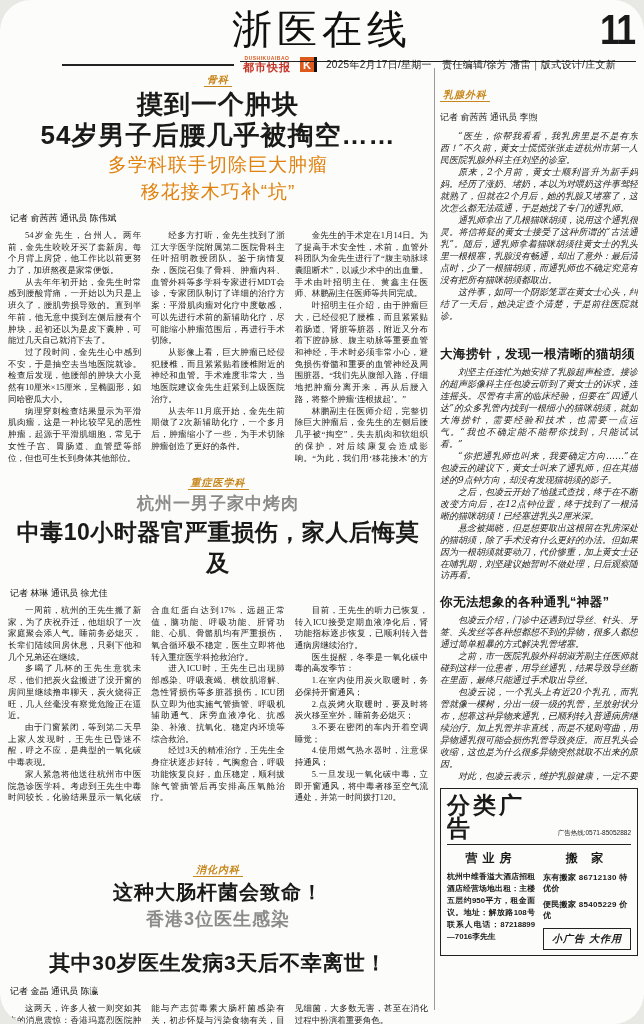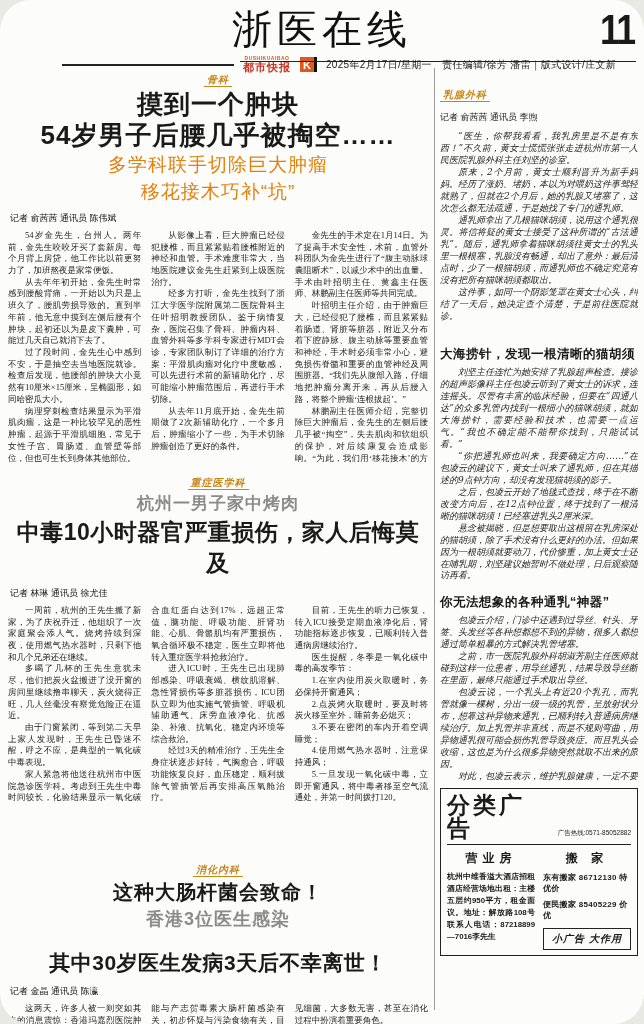--- a/index.html
+++ b/index.html
@@ -113,36 +113,36 @@
         <div class="a1-h">摸到一个肿块</div>
         <div class="a1-h">54岁男子后腰几乎被掏空……</div>
         <div class="a1-sub">多学科联手切除巨大肿瘤</div>
         <div class="a1-sub">移花接木巧补“坑”</div>
         <div class="byline">记者 俞茜茜 通讯员 陈伟斌</div>
         <div class="body3 b1">
             <p>54岁金先生，台州人。两年前，金先生咬咬牙买了套新房。每个月背上房贷，他工作比以前更努力了，加班熬夜是家常便饭。</p>
             <p>从去年年初开始，金先生时常感到腰酸背痛，一开始以为只是上班久了，腰肌劳损导致的。直到半年前，他无意中摸到左侧后腰有个肿块，起初还以为是皮下囊肿，可能过几天自己就消下去了。</p>
             <p>过了段时间，金先生心中感到不安，于是抽空去当地医院就诊。检查后发现，他腰部的肿块大小竟然有10厘米×15厘米，呈椭圆形，如同哈密瓜大小。</p>
             <p>病理穿刺检查结果显示为平滑肌肉瘤，这是一种比较罕见的恶性肿瘤，起源于平滑肌细胞，常见于女性子宫、胃肠道、血管壁等部位，但也可生长到身体其他部位。</p>
+            <p>经多方打听，金先生找到了浙江大学医学院附属第二医院骨科主任叶招明教授团队。鉴于病情复杂，医院召集了骨科、肿瘤内科、血管外科等多学科专家进行MDT会诊，专家团队制订了详细的治疗方案：平滑肌肉瘤对化疗中度敏感，可以先进行术前的新辅助化疗，尽可能缩小肿瘤范围后，再进行手术切除。</p>
             <p>从影像上看，巨大肿瘤已经侵犯腰椎，而且紧紧贴着腰椎附近的神经和血管。手术难度非常大，当地医院建议金先生赶紧到上级医院治疗。</p>
-            <p>经多方打听，金先生找到了浙江大学医学院附属第二医院骨科主任叶招明教授团队。鉴于病情复杂，医院召集了骨科、肿瘤内科、血管外科等多学科专家进行MDT会诊，专家团队制订了详细的治疗方案：平滑肌肉瘤对化疗中度敏感，可以先进行术前的新辅助化疗，尽可能缩小肿瘤范围后，再进行手术切除。</p>
             <p>从去年11月底开始，金先生前期做了2次新辅助化疗，一个多月后，肿瘤缩小了一些，为手术切除肿瘤创造了更好的条件。</p>
             <p>金先生的手术定在1月14日。为了提高手术安全性，术前，血管外科团队为金先生进行了“腹主动脉球囊阻断术”，以减少术中的出血量。手术由叶招明主任、黄鑫主任医师、林鹏副主任医师等共同完成。</p>
             <p>叶招明主任介绍，由于肿瘤巨大，已经侵犯了腰椎，而且紧紧贴着肠道、肾脏等脏器，附近又分布着下腔静脉、腹主动脉等重要血管和神经，手术时必须非常小心，避免损伤脊髓和重要的血管神经及周围脏器。“我们先从腹部入路，仔细地把肿瘤分离开来，再从后腰入路，将整个肿瘤‘连根拔起’。”</p>
             <p>林鹏副主任医师介绍，完整切除巨大肿瘤后，金先生的左侧后腰几乎被“掏空”，失去肌肉和软组织的保护，对后续康复会造成影响。“为此，我们用‘移花接木’的方法，在保留血供的前提下，将患者右上背阔肌瓣转移覆盖到左后腰处，刚好填补了手术留下的缺口，对手术部位起到了很好的保护。”</p>
           </div>
       </div>
 
       <div class="art2">
         <div class="tag"><span>重症医学科</span></div>
         <div class="a2-h1">杭州一男子家中烤肉</div>
         <div class="a2-h2">中毒10小时器官严重损伤，家人后悔莫及</div>
         <div class="byline">记者 林琳 通讯员 徐尤佳</div>
         <div class="body3 b2">
-            <p>一周前，杭州的王先生搬了新家，为了庆祝乔迁，他组织了一次家庭聚会添人气。烧烤持续到深夜，使用燃气热水器时，只剩下他和几个兄弟还在继续。</p>
+            <p>一周前，杭州的王先生搬了新家，为了庆祝乔迁，他组织了一次家庭聚会添人气。睡前务必熄灭，长辈们陆续回房休息，只剩下他和几个兄弟还在继续。</p>
             <p>多喝了几杯的王先生意犹未尽，他们把炭火盆搬进了没开窗的房间里继续撸串聊天，炭火烧得正旺，几人丝毫没有察觉危险正在逼近。</p>
             <p>由于门窗紧闭，等到第二天早上家人发现时，王先生已昏迷不醒，呼之不应，是典型的一氧化碳中毒表现。</p>
             <p>家人紧急将他送往杭州市中医院急诊医学科。考虑到王先生中毒时间较长，化验结果显示一氧化碳合血红蛋白达到17%，远超正常值，脑功能、呼吸功能、肝肾功能、心肌、骨骼肌均有严重损伤，氧合循环极不稳定，医生立即将他转入重症医学科抢救治疗。</p>
             <p>进入ICU时，王先生已出现肺部感染、呼吸衰竭、横纹肌溶解、急性肾损伤等多脏器损伤，ICU团队立即为他实施气管插管、呼吸机辅助通气、床旁血液净化、抗感染、补液、抗氧化、稳定内环境等综合救治。</p>
             <p>经过3天的精准治疗，王先生全身症状逐步好转，气胸愈合，呼吸功能恢复良好，血压稳定，顺利拔除气管插管后再安排高压氧舱治疗。</p>
             <p>目前，王先生的听力已恢复，转入ICU接受定期血液净化后，肾功能指标逐步恢复，已顺利转入普通病房继续治疗。</p>
             <p>医生提醒，冬季是一氧化碳中毒的高发季节：</p>
             <p>1.在室内使用炭火取暖时，务必保持开窗通风；</p>
             <p>2.点炭烤火取暖时，要及时将炭火移至室外，睡前务必熄灭；</p>
             <p>3.不要在密闭的车内开着空调睡觉；</p>

